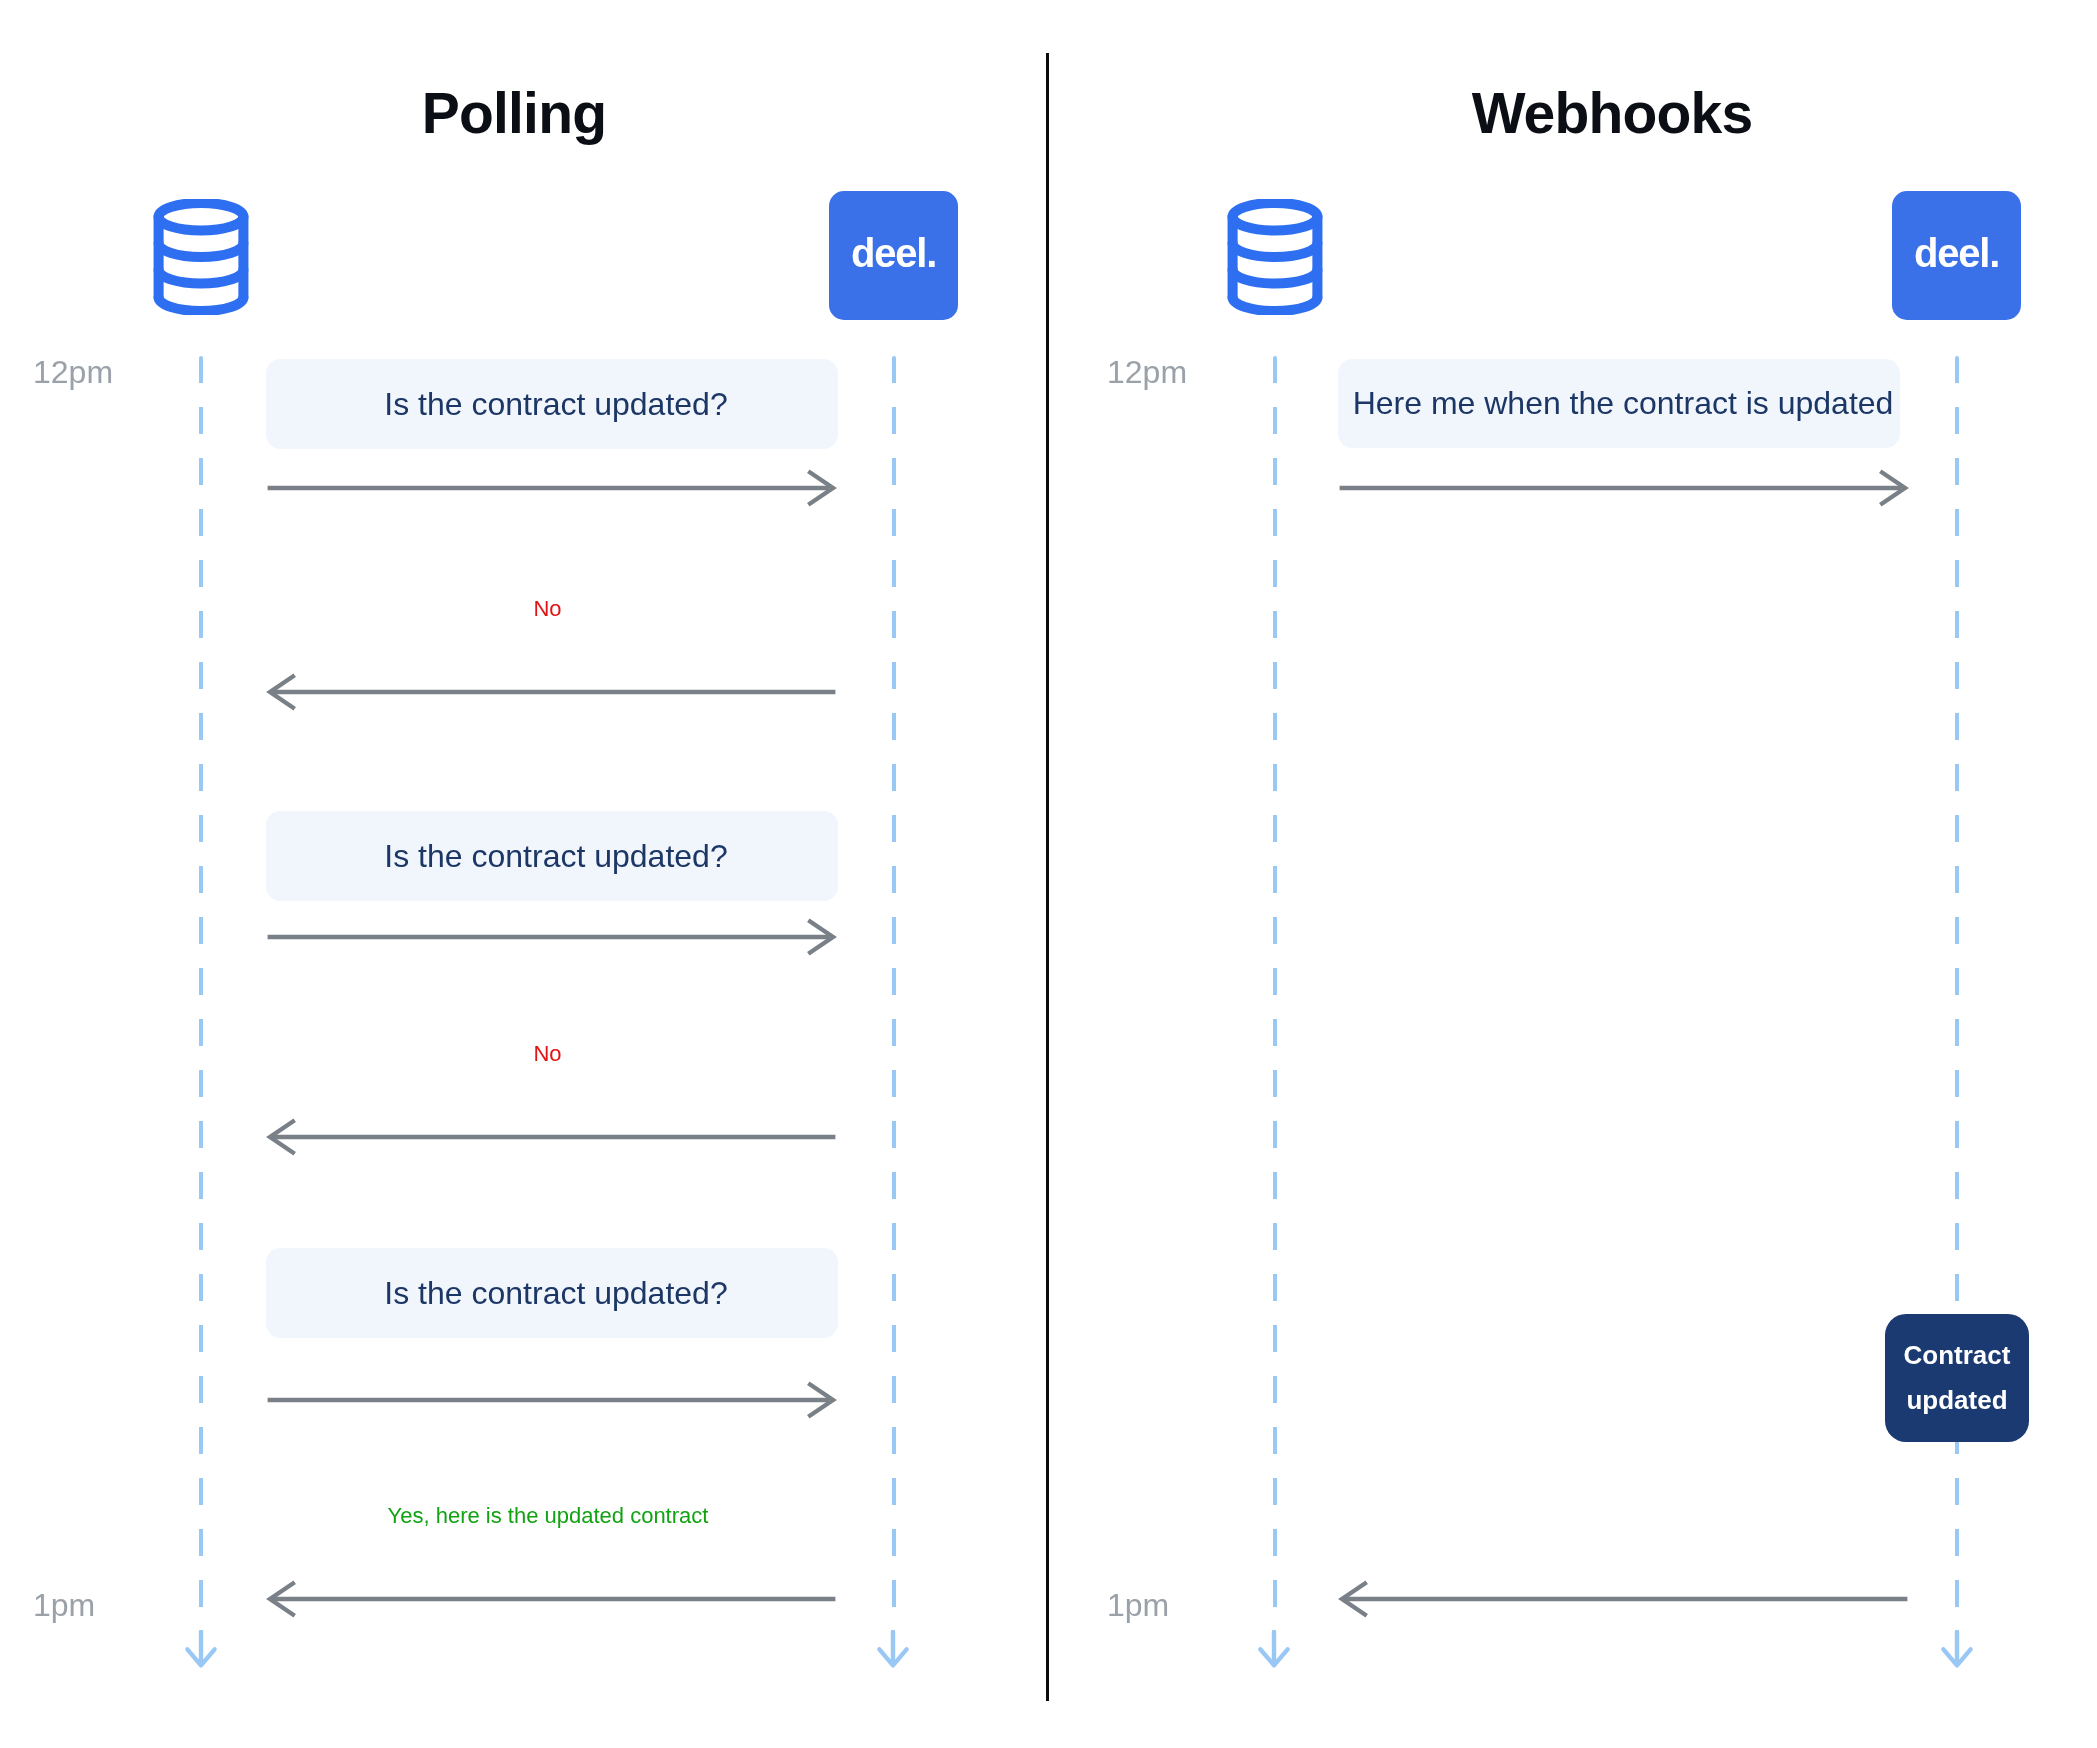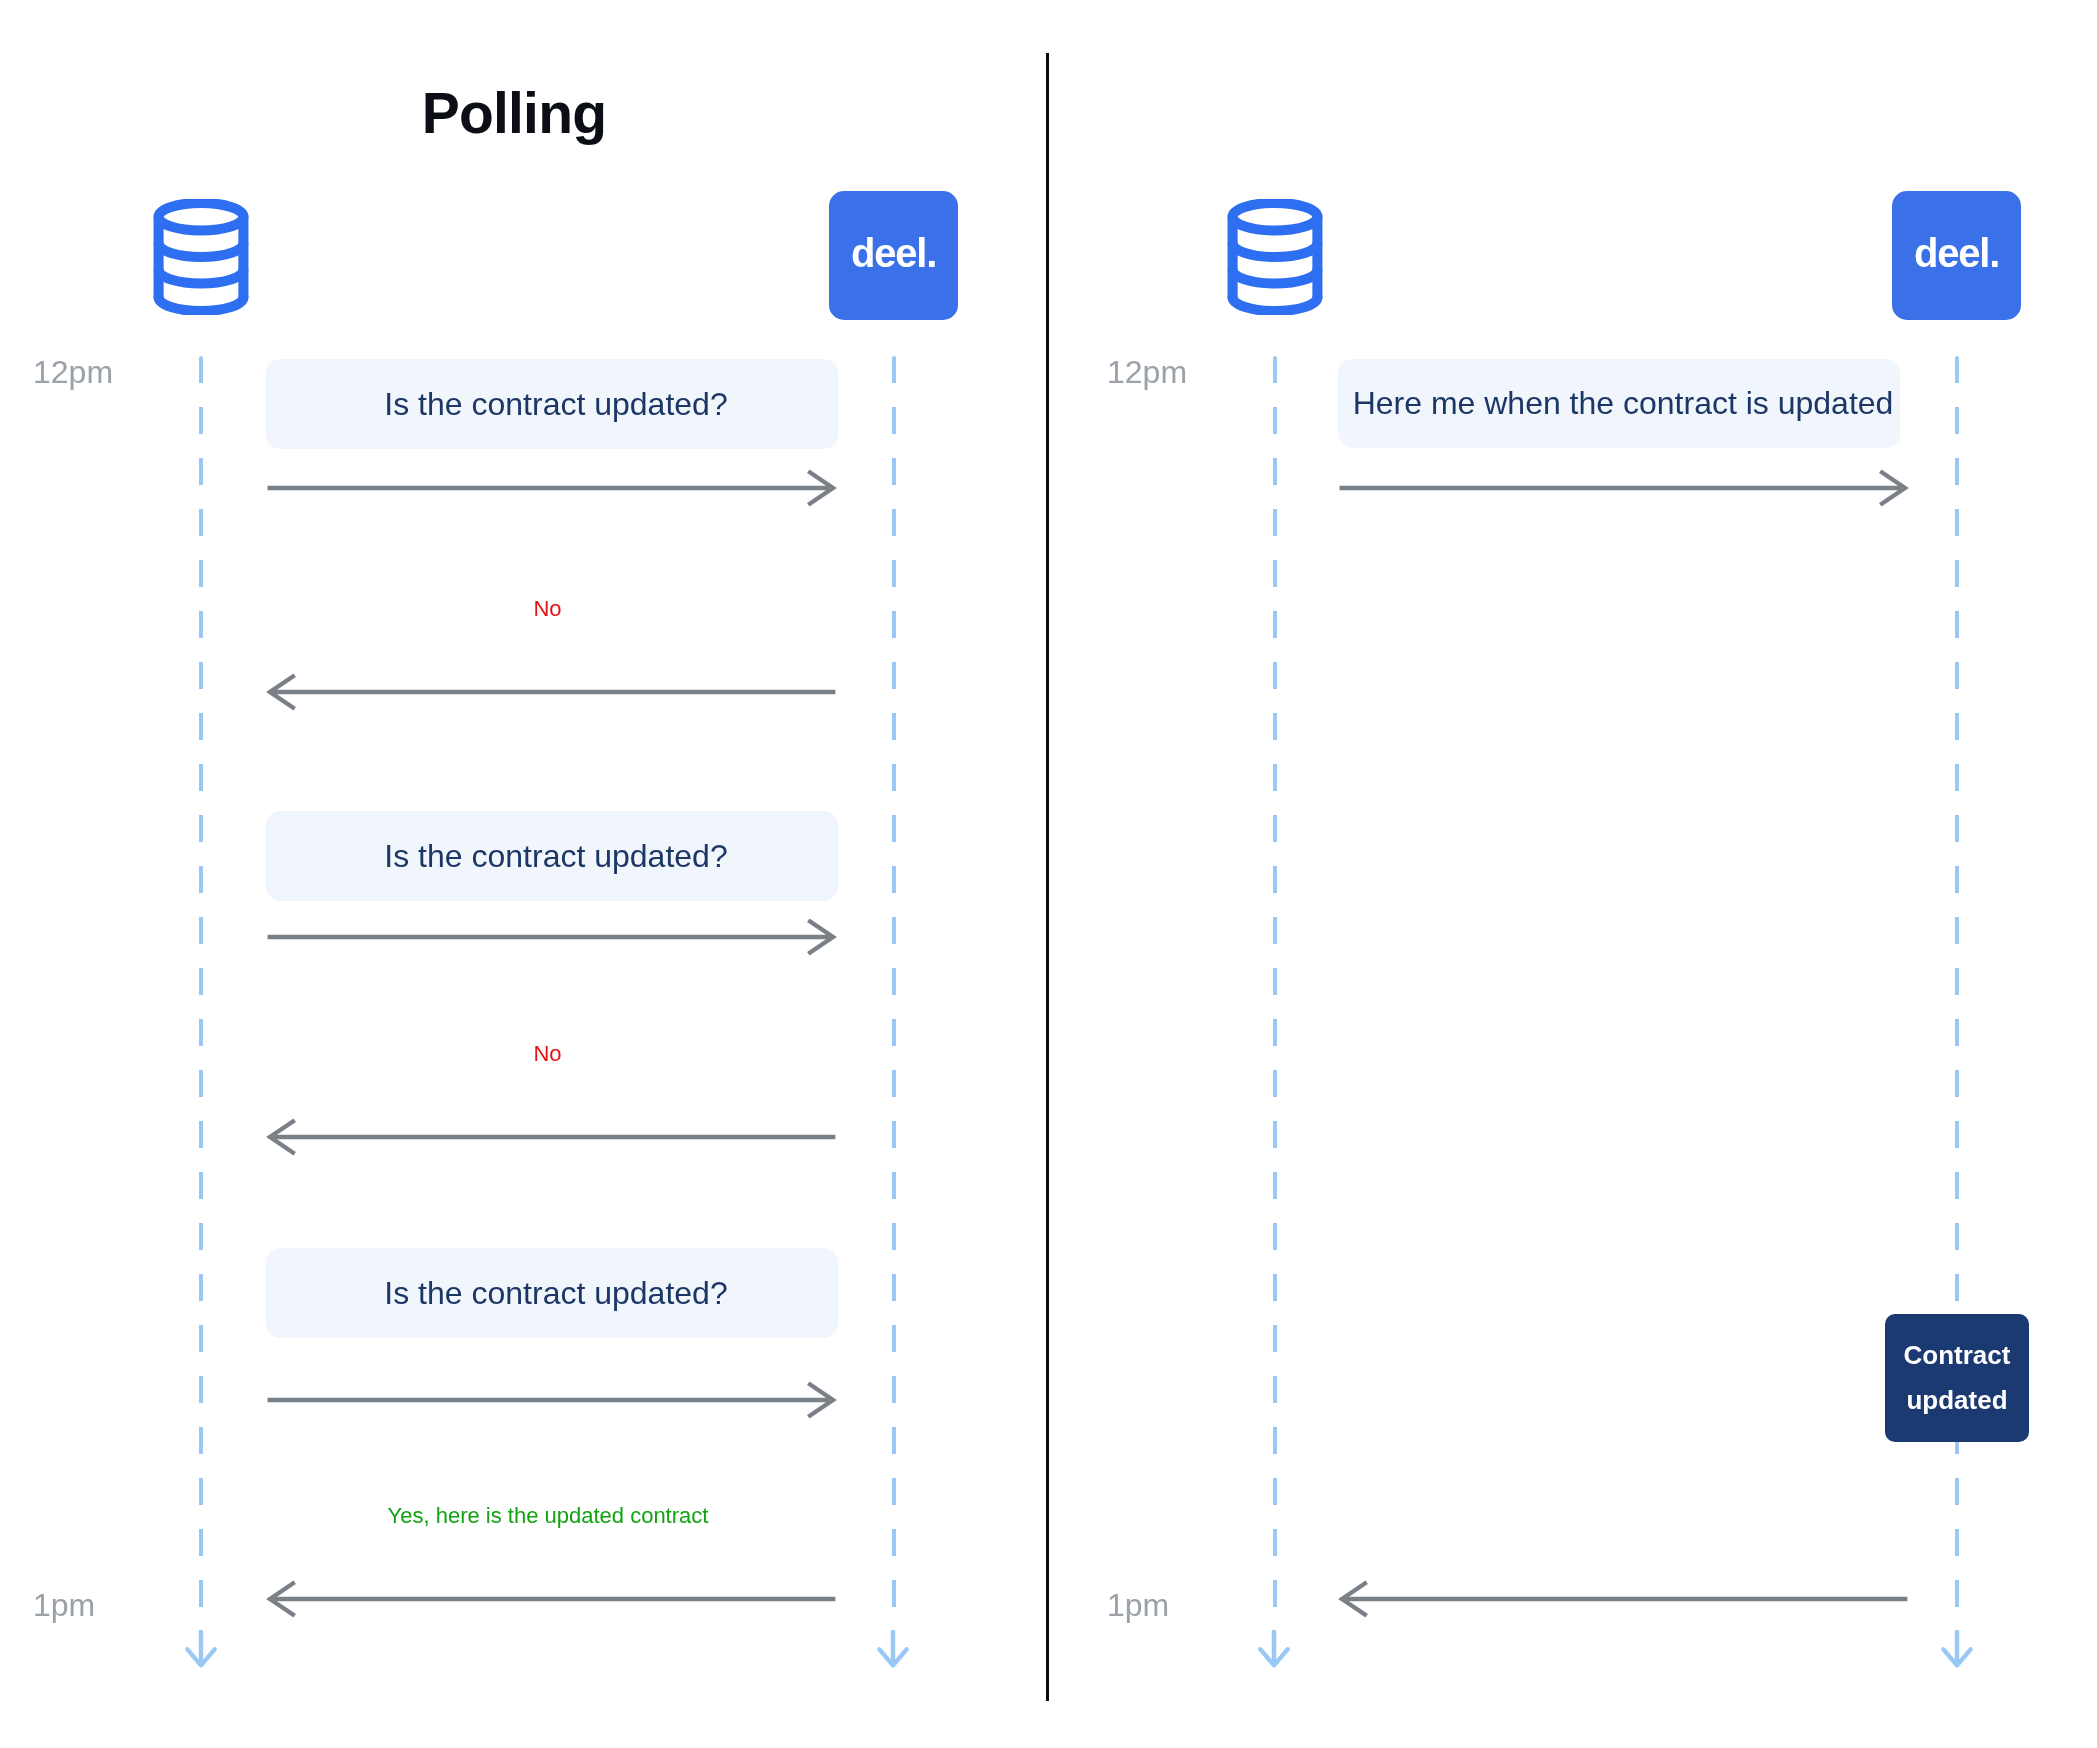--- a/index.html
+++ b/index.html
@@ -34,21 +34,21 @@
   .deel-logo{
     width:129px;height:129px;border-radius:15px;
     background:var(--deel-blue,#3A71E8);
     display:flex;align-items:center;justify-content:center;
   }
   .deel-logo span{
     color:#ffffff;font-size:40px;font-weight:700;letter-spacing:-1.2px;
     padding-bottom:4.8px;
   }
   .event-box{
-    background:var(--event-box-navy,#1B3A72);border-radius:10px;
+    background:var(--event-box-navy,#1B3A72);border-radius:21px;
     display:flex;align-items:center;justify-content:center;text-align:center;
     color:#ffffff;font-size:26px;font-weight:600;line-height:45px;
     padding:0 18px;box-sizing:border-box;
   }
   .arrow-svg{display:block;}
   .arrow-svg path{
     stroke:var(--arrow-gray,#7A8087);stroke-width:5.5;fill:none;
     stroke-linecap:butt;stroke-linejoin:miter;
   }
   .end-arrow path{
@@ -128,20 +128,21 @@
       <path d="M680 9 L711 30 L680 51"></path>
   </svg>
   <div class="abs flow-text positive" style="left:229px;top:1495px;width:638px;">Yes, here is the updated contract</div>
   <svg class="abs arrow-svg" style="left:266px;top:1575px;" width="571" height="48" viewBox="0 0 716 60">
     <path d="M10 30 H714"></path>
       <path d="M36 9 L5 30 L36 51"></path>
   </svg>
 
   <div class="abs divider" style="left:1046px;top:53px;height:1648px;"></div>
 
+  <div class="abs panel-title" style="left:1365px;top:80px;">Webhooks</div>
 
   <svg class="abs db-icon" style="left:1222px;top:199px;" width="106" height="116" viewBox="0 0 100 108">
     <ellipse cx="50" cy="16" rx="40" ry="13"></ellipse>
     <path d="M10 16 V92"></path>
     <path d="M90 16 V92"></path>
     <path d="M10 41 A40 13 0 0 0 90 41"></path>
     <path d="M10 66 A40 13 0 0 0 90 66"></path>
     <path d="M10 92 A40 13 0 0 0 90 92"></path>
   </svg>
 

